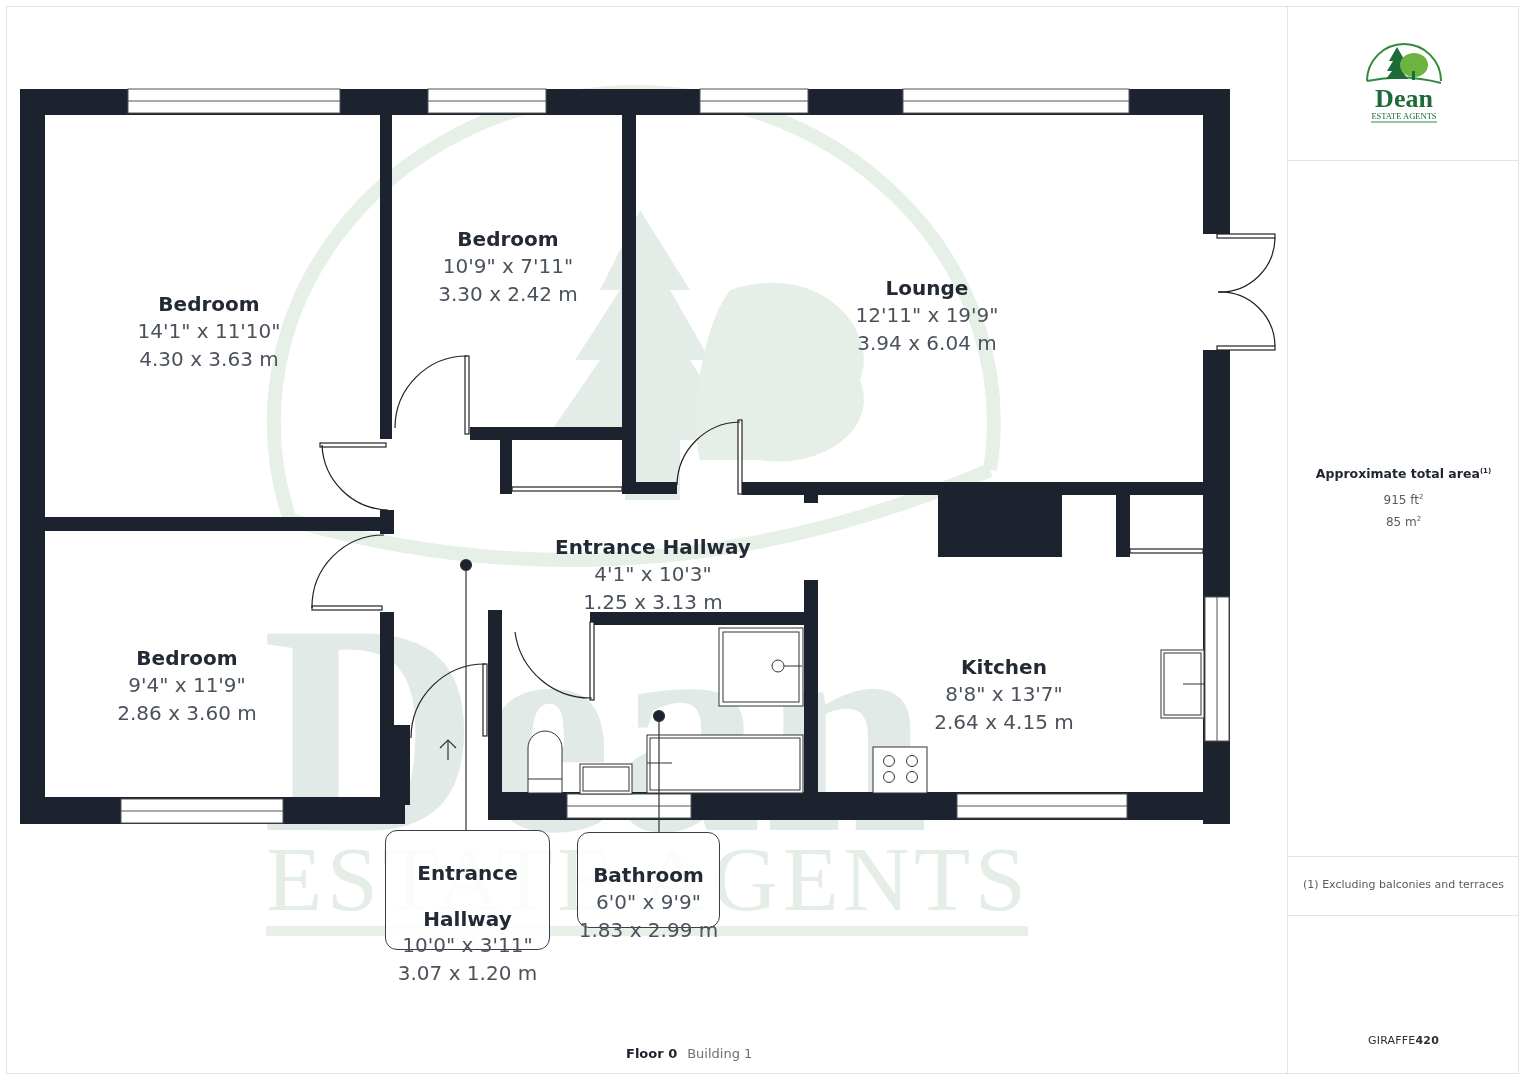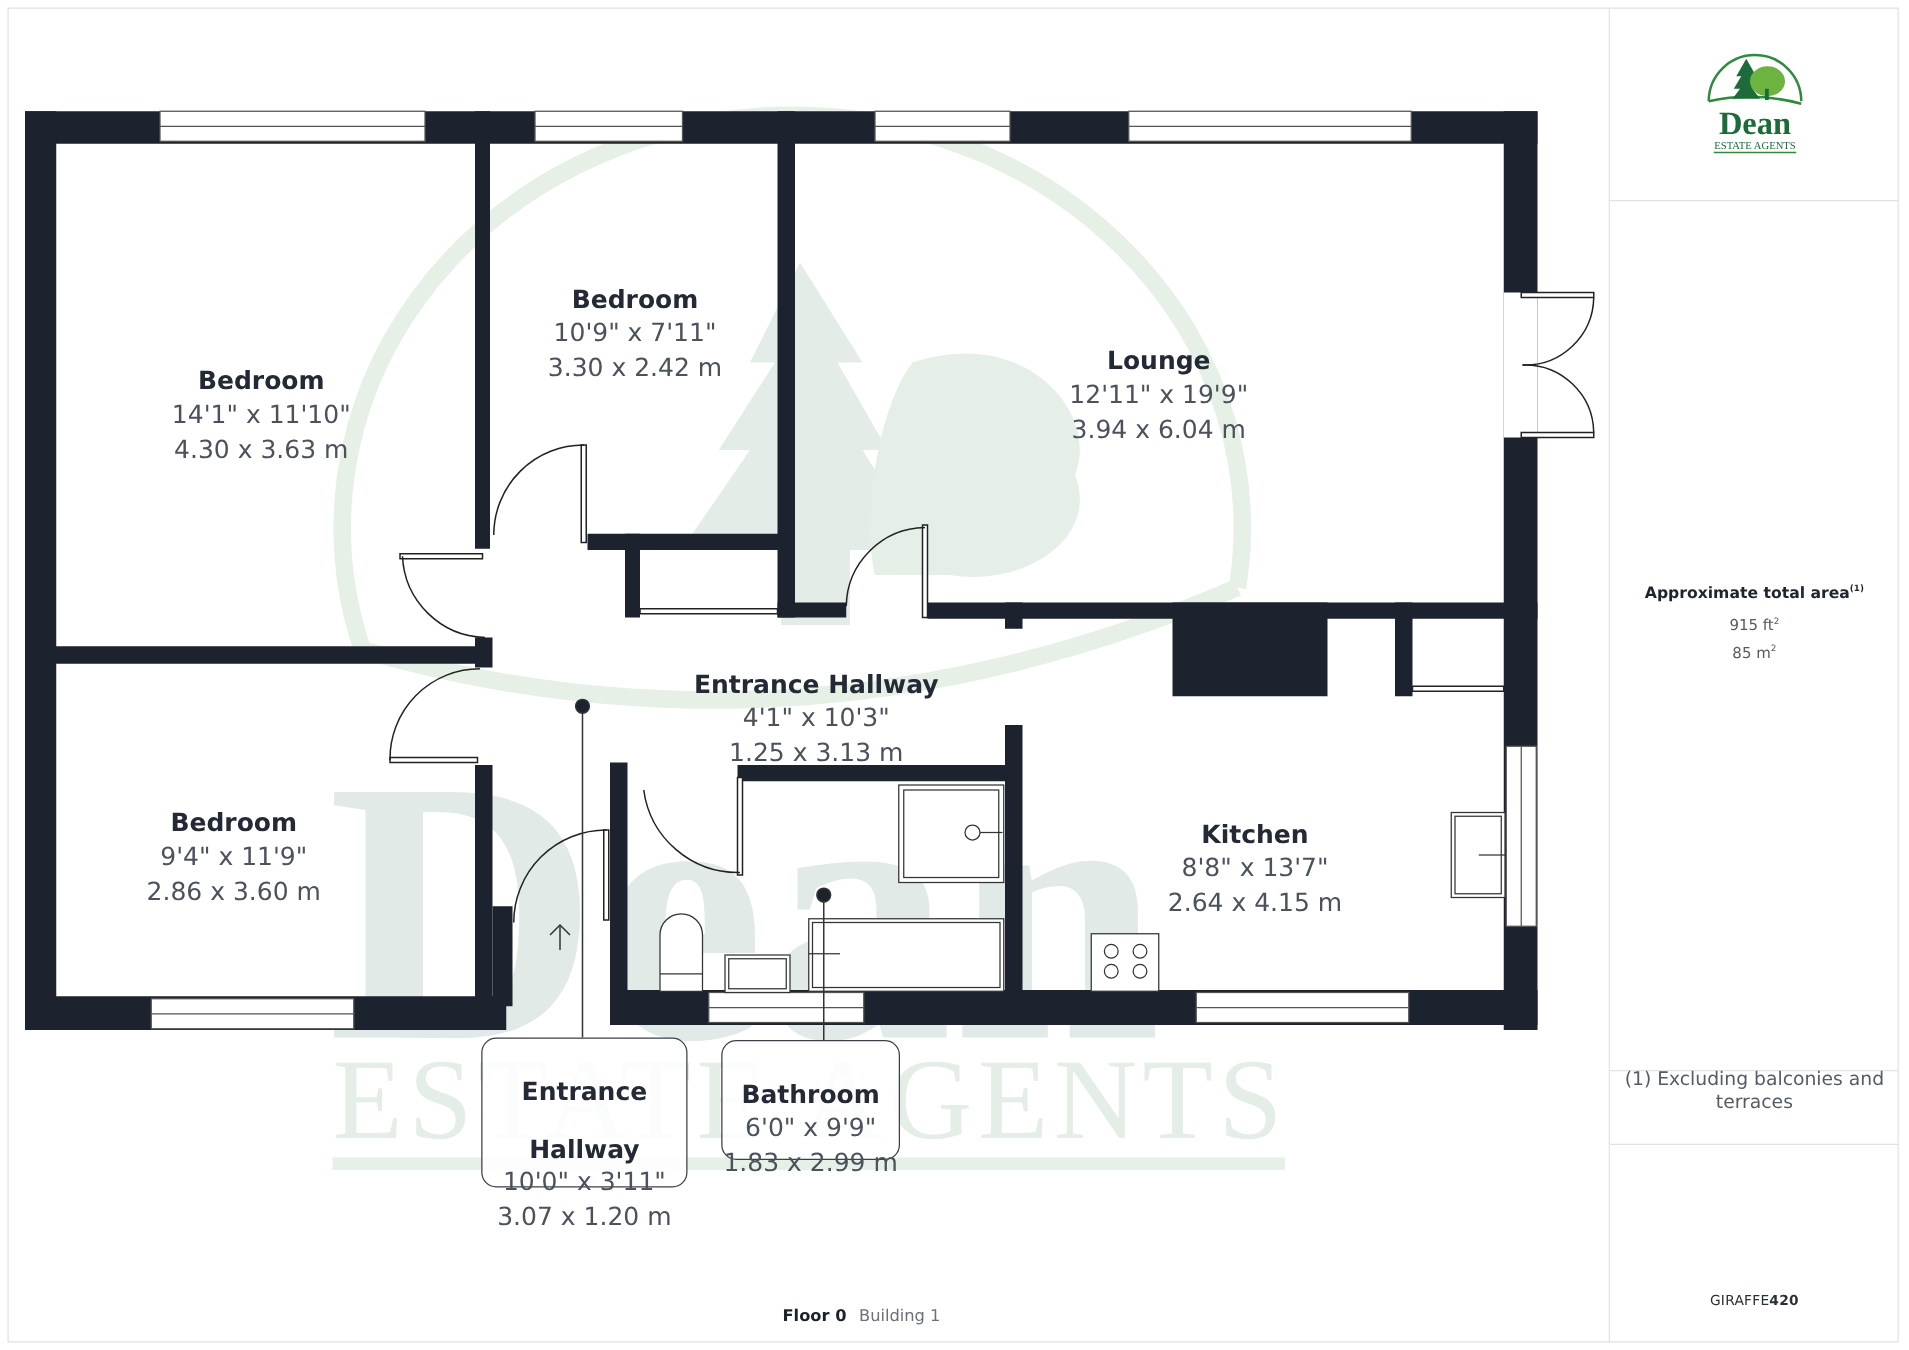--- a/index.html
+++ b/index.html
@@ -6,21 +6,21 @@
   body { width:1527px; height:1080px; position:relative; overflow:hidden; font-family:"DejaVu Sans", sans-serif; color:#1c222c; }
   .frame { position:absolute; left:6px; top:6px; width:1513px; height:1068px; border:1px solid #e2e2e2; box-sizing:border-box; }
   .sidebar { position:absolute; left:1287px; top:6px; width:232px; height:1068px; border-left:1px solid #e2e2e2; box-sizing:border-box; }
   .sb-divider { position:absolute; left:0; width:100%; height:1px; background:#e2e2e2; }
   .logo-wrap { position:absolute; left:0; top:0; width:100%; height:154px; display:flex; align-items:center; justify-content:center; }
   .area-block { position:absolute; top:460px; left:0; width:100%; text-align:center; }
   .area-title { font-size:12.5px; font-weight:bold; color:#1f2530; }
   .area-title sup { font-size:7px; }
   .area-val { font-size:12px; color:#555b64; margin-top:7px; line-height:19px; }
   .area-val sup { font-size:7px; }
-  .foot-note { position:absolute; top:848px; left:0; width:100%; text-align:center; font-size:15px; color:#555b64; }
+  .foot-note { position:absolute; top:872px; left:0; width:100%; text-align:center; font-size:11px; color:#555b64; }
   .calc-note { position:absolute; top:932px; left:22px; width:188px; text-align:center; font-size:10.5px; color:#555b64; line-height:15.5px; }
   .brand { position:absolute; top:1028px; left:0; width:100%; text-align:center; font-size:11px; color:#2a2f38; letter-spacing:0.2px; }
   .brand b { font-weight:bold; }
   .plan { position:absolute; left:0; top:0; }
   .floor-label { position:absolute; top:1046px; left:586px; font-size:13px; color:#1c222c;margin-left:40px; }
   .floor-label .fl { font-weight:bold; }
   .floor-label .bl { color:#6b7079; margin-left:10px; }
   .room-label { position:absolute; text-align:center; transform:translateX(-50%); white-space:nowrap; }
   .room-name { font-size:20px; font-weight:bold; color:#232a35; line-height:26px;margin-top:23px; }
   .room-dim { font-size:20px; color:#4b525c; line-height:28px; }

